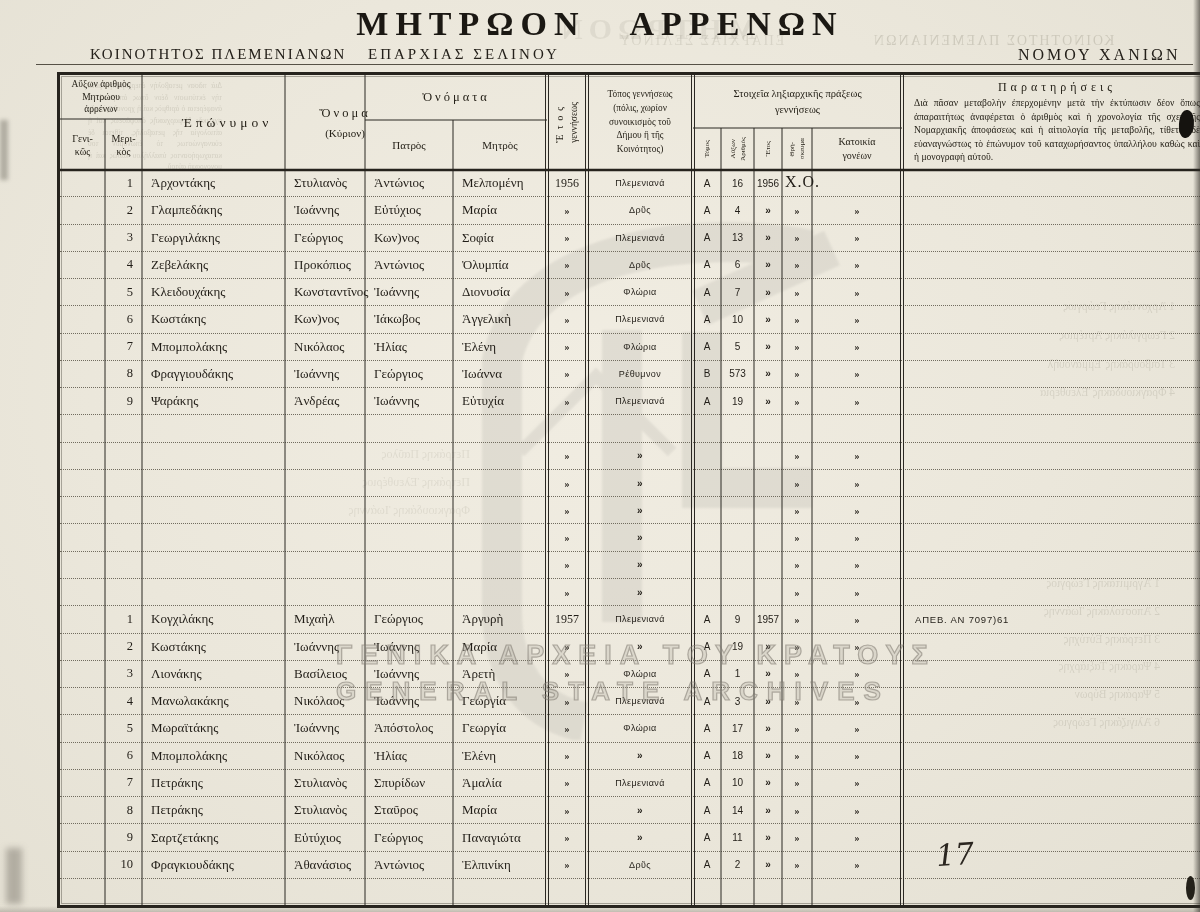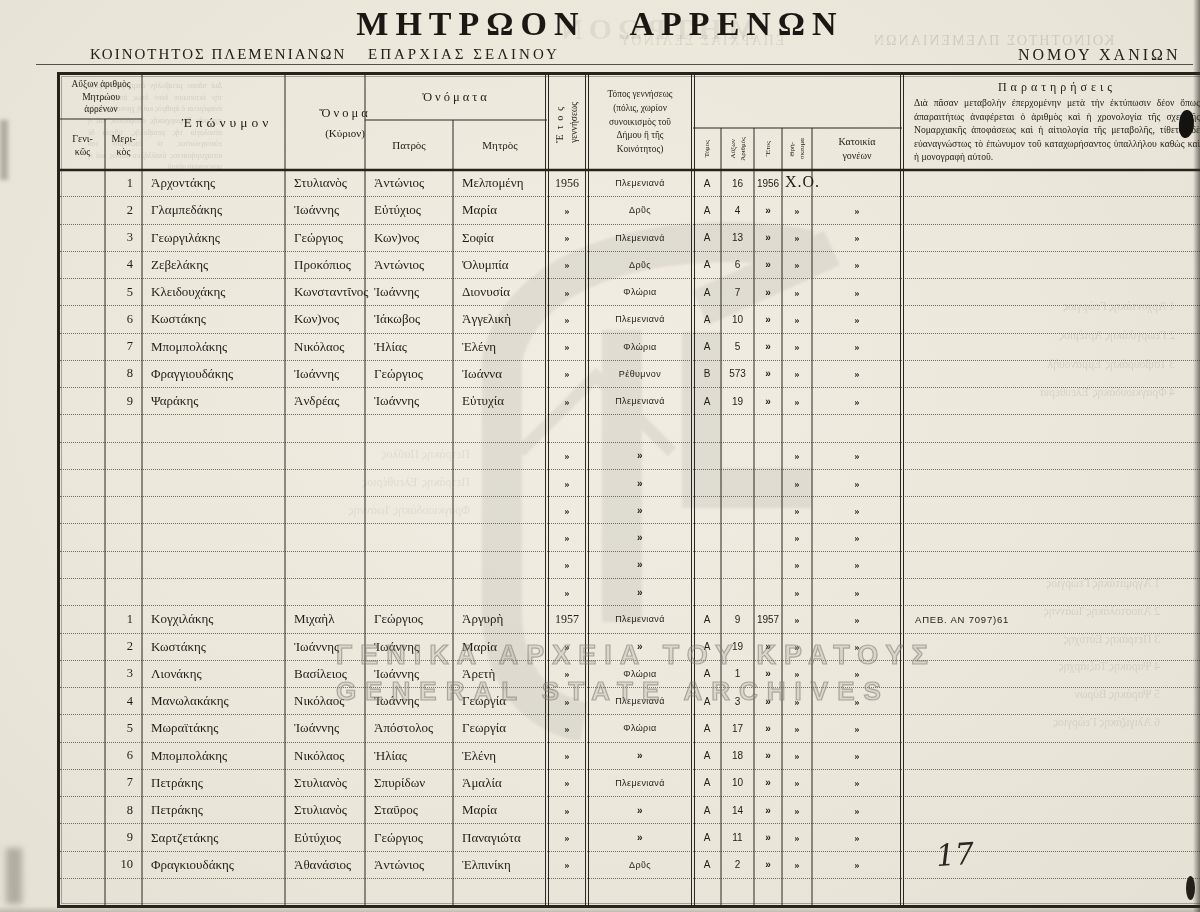--- a/index.html
+++ b/index.html
@@ -169,20 +169,22 @@
       <div class="hc h-mother">Μητρὸς</div>
       <div class="hc h-year">
         <span class="vt sp">Ἔτος</span>
         <span class="vt">γεννήσεως</span>
       </div>
       <div class="hc h-place pre">Τόπος γεννήσεως
 (πόλις, χωρίον
 συνοικισμὸς τοῦ
 Δήμου ἢ τῆς
 Κοινότητος)</div>
+      <div class="hc h-reg pre">Στοιχεῖα ληξιαρχικῆς πράξεως
+γεννήσεως</div>
       <div class="hc h-tomos">
         <span class="vt-s">Τόμος</span>
       </div>
       <div class="hc h-regno">
         <span class="vt-s">Αὔξων</span>
         <span class="vt-s">Ἀριθμὸς</span>
       </div>
       <div class="hc h-regyear">
         <span class="vt-s">Ἔτος</span>
       </div>

